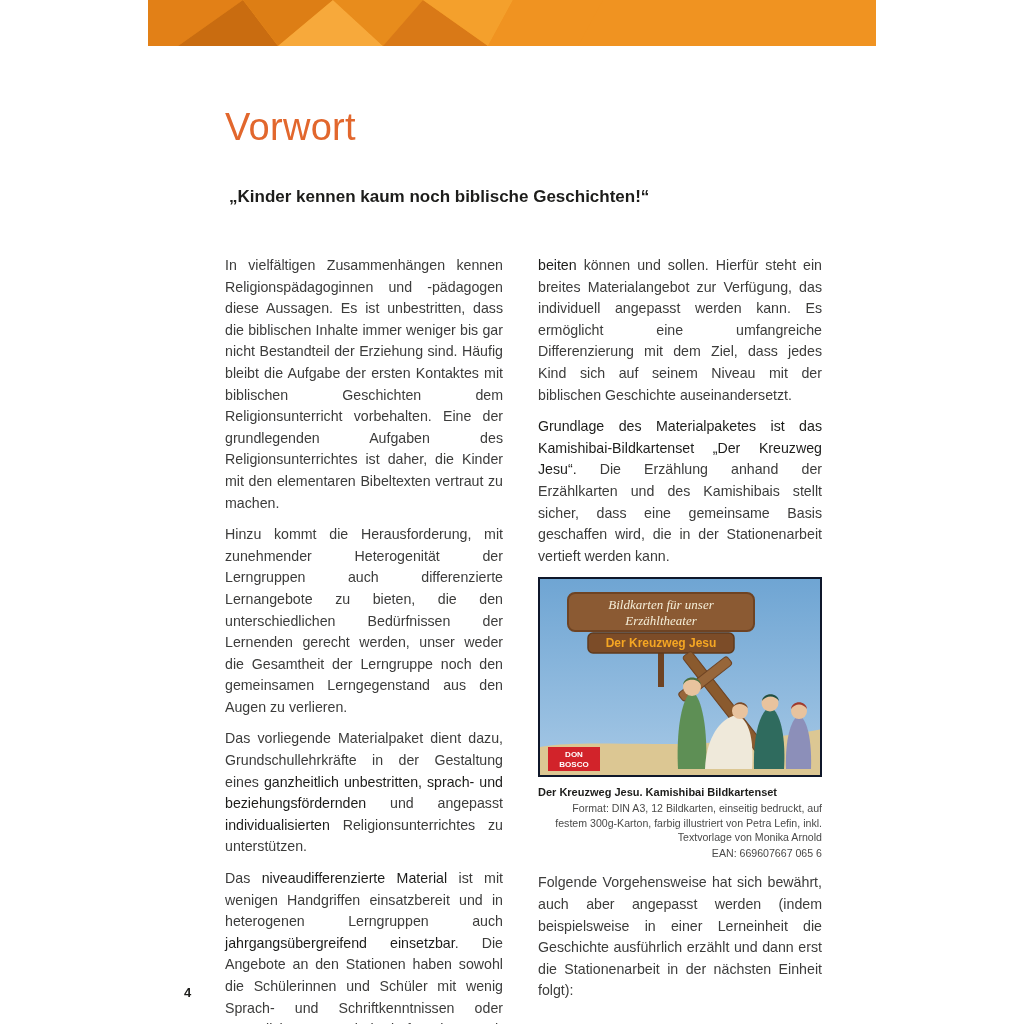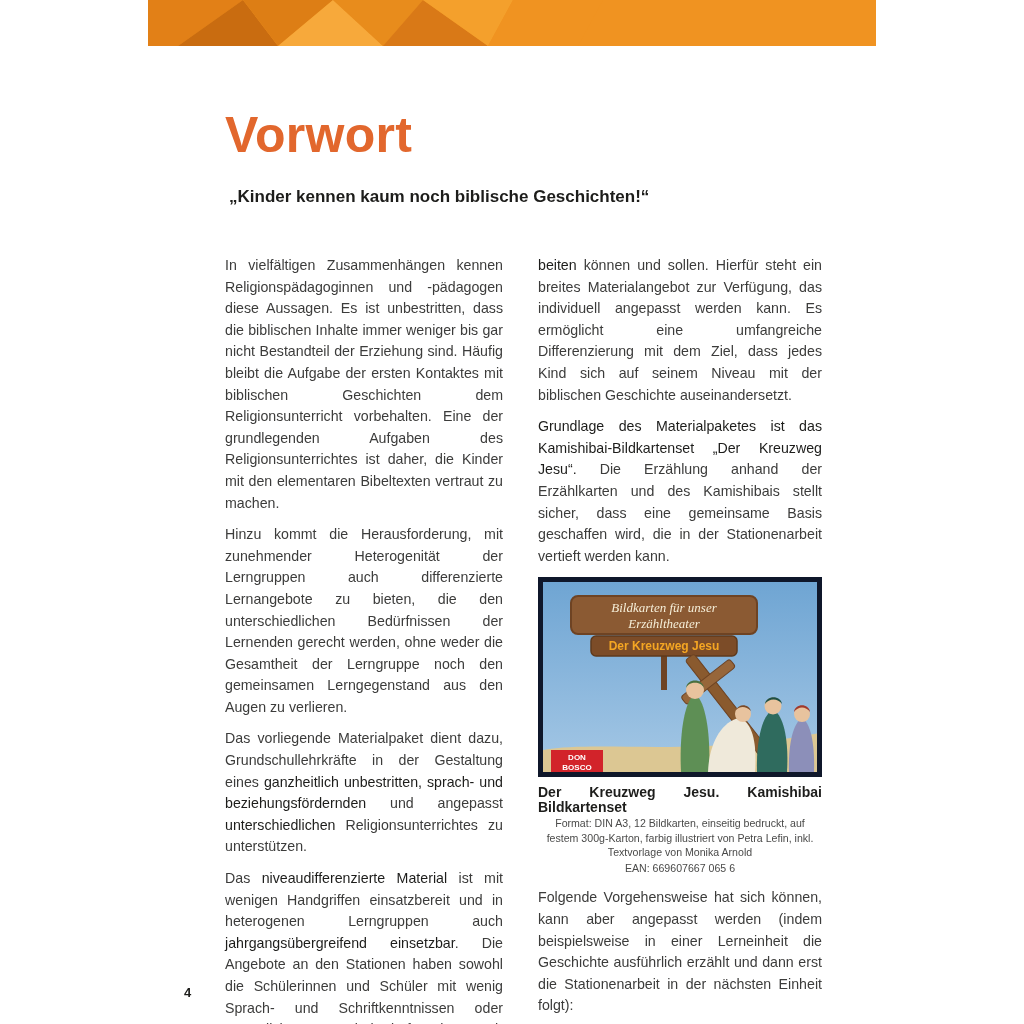--- a/index.html
+++ b/index.html
@@ -5,47 +5,47 @@
   * { margin:0; padding:0; box-sizing:border-box; }
   html,body { width:1024px; height:1024px; background:#ffffff; overflow:hidden; }
   body { font-family:"Liberation Sans", sans-serif; position:relative; color:#3c3c3b; }
 
   .header-band {
     position:absolute; top:0; left:148px; width:728px; height:46px;
   }
 
   .page-title {
     position:absolute; top:106px; left:225px;
-    font-size:50px; font-weight:bold; color:#E2672D; letter-spacing:0.3px;
+    font-size:38px; font-weight:normal; color:#E2672D; letter-spacing:0.3px;
   }
 
   .quotes {
     position:absolute; top:183px; left:229px; width:600px;
     font-size:17px; font-weight:bold; color:#1d1d1b; line-height:27px;
   }
 
   .columns {
     position:absolute; top:255px; left:225px; width:597px;
     display:flex; gap:35px;
   }
   .col { font-size:14.2px; line-height:21.6px; text-align:justify; hyphens:auto; }
   .col-left  { width:278px; }
   .col-right { width:284px; }
 
   .body-para { margin-bottom:10px; }
   b { font-weight:normal; color:#1d1d1b; }
 
   .cover-image {
     width:284px; height:200px; margin:4px 0 8px 0;
-    border:5px solid #0f172a; overflow:hidden; background:#7EAFD6;
+    border:2px solid #0f172a; overflow:hidden; background:#7EAFD6;
   }
   .cover-image svg { display:block; }
 
-  .caption-title { font-size:14px; font-weight:bold; color:#1d1d1b; line-height:15px; }
-  .caption-text  { font-size:10.6px; color:#4a4a49; line-height:14.5px; margin-top:1px; text-align:center; }
+  .caption-title { font-size:11px; font-weight:bold; color:#1d1d1b; line-height:15px; }
+  .caption-text  { font-size:10.6px; color:#4a4a49; line-height:14.5px; margin-top:1px; text-align:right; }
   .caption-block { margin-bottom:12px; }
 
   .page-number {
     position:absolute; left:184px; top:985px;
     font-size:13px; font-weight:bold; color:#1d1d1b;
   }
 </style>
 </head>
 <body>
 
@@ -66,22 +66,22 @@
 <h1 class="page-title">Vorwort</h1>
 
 <div class="quotes">
   <div>„Kinder kennen kaum noch biblische Geschichten!“</div>
 </div>
 
 <div class="columns">
 
   <div class="col col-left">
       <p class="body-para"><span>In vielfältigen Zusammenhängen kennen Religionspädagoginnen und -pädagogen diese Aussagen. Es ist unbestritten, dass die biblischen Inhalte immer weniger bis gar nicht Bestandteil der Erziehung sind. Häufig bleibt die Aufgabe der ersten Kontaktes mit biblischen Geschichten dem Religionsunterricht vorbehalten. Eine der grundlegenden Aufgaben des Religionsunterrichtes ist daher, die Kinder mit den elementaren Bibeltexten vertraut zu machen.</span></p>
-      <p class="body-para"><span>Hinzu kommt die Herausforderung, mit zunehmender Heterogenität der Lerngruppen auch differenzierte Lernangebote zu bieten, die den unterschiedlichen Bedürfnissen der Lernenden gerecht werden, ohne weder die Gesamtheit der Lerngruppe noch den gemeinsamen Lerngegenstand aus den Augen zu verlieren.</span></p>
-      <p class="body-para"><span>Das vorliegende Materialpaket dient dazu, Grundschullehrkräfte in der Gestaltung eines </span><b>ganzheitlich unbestritten, sprach- und beziehungsfördernden</b><span> und angepasst </span><b>unterschiedlichen</b><span> Religionsunterrichtes zu unterstützen.</span></p>
+      <p class="body-para"><span>Hinzu kommt die Herausforderung, mit zunehmender Heterogenität der Lerngruppen auch differenzierte Lernangebote zu bieten, die den unterschiedlichen Bedürfnissen der Lernenden gerecht werden, unser weder die Gesamtheit der Lerngruppe noch den gemeinsamen Lerngegenstand aus den Augen zu verlieren.</span></p>
+      <p class="body-para"><span>Das vorliegende Materialpaket dient dazu, Grundschullehrkräfte in der Gestaltung eines </span><b>ganzheitlich unbestritten, sprach- und beziehungsfördernden</b><span> und angepasst </span><b>individualisierten</b><span> Religionsunterrichtes zu unterstützen.</span></p>
       <p class="body-para"><span>Das </span><b>niveaudifferenzierte Material</b><span> ist mit wenigen Handgriffen einsatzbereit und in heterogenen Lerngruppen auch </span><b>jahrgangsübergreifend einsetzbar</b><span>. Die Angebote an den Stationen haben sowohl die Schülerinnen und Schüler mit wenig Sprach- und Schriftkenntnissen oder zusätzlichem Förderbedarf als auch leistungsstärkere Schülerinnen und Schüler im Blick, die durchaus z.B. bei Memo-Spiel oder Puzzle </span></p>
     </div>
 
   <div class="col col-right">
     <div>
         <p class="body-para"><b>beiten</b><span> können und sollen. Hierfür steht ein breites Materialangebot zur Verfügung, das individuell angepasst werden kann. Es ermöglicht eine umfangreiche Differenzierung mit dem Ziel, dass jedes Kind sich auf seinem Niveau mit der biblischen Geschichte auseinandersetzt.</span></p>
         <p class="body-para"><b>Grundlage des Materialpaketes ist das Kamishibai-Bildkartenset „Der Kreuzweg Jesu“.</b><span> Die Erzählung anhand der Erzählkarten und des Kamishibais stellt sicher, dass eine gemeinsame Basis geschaffen wird, die in der Stationenarbeit vertieft werden kann.</span></p>
       </div>
 
     <div class="cover-image">
@@ -143,18 +143,18 @@
       </svg>
     </div>
 
     <div class="caption-block">
       <div class="caption-title">Der Kreuzweg Jesu. Kamishibai Bildkartenset</div>
       <div class="caption-text">Format: DIN A3, 12 Bildkarten, einseitig bedruckt, auf festem 300g-Karton, farbig illustriert von Petra Lefin, inkl. Textvorlage von Monika Arnold</div>
       <div class="caption-text">EAN: 669607667 065 6</div>
     </div>
 
     <div>
-        <p class="body-para"><span>Folgende Vorgehensweise hat sich können, kann aber angepasst werden (indem beispielsweise in einer Lerneinheit die Geschichte ausführlich erzählt und dann erst die Stationenarbeit in der nächsten Einheit folgt):</span></p>
+        <p class="body-para"><span>Folgende Vorgehensweise hat sich bewährt, auch aber angepasst werden (indem beispielsweise in einer Lerneinheit die Geschichte ausführlich erzählt und dann erst die Stationenarbeit in der nächsten Einheit folgt):</span></p>
       </div>
   </div>
 </div>
 
 <div class="page-number">4</div>
 
 </body></html>

